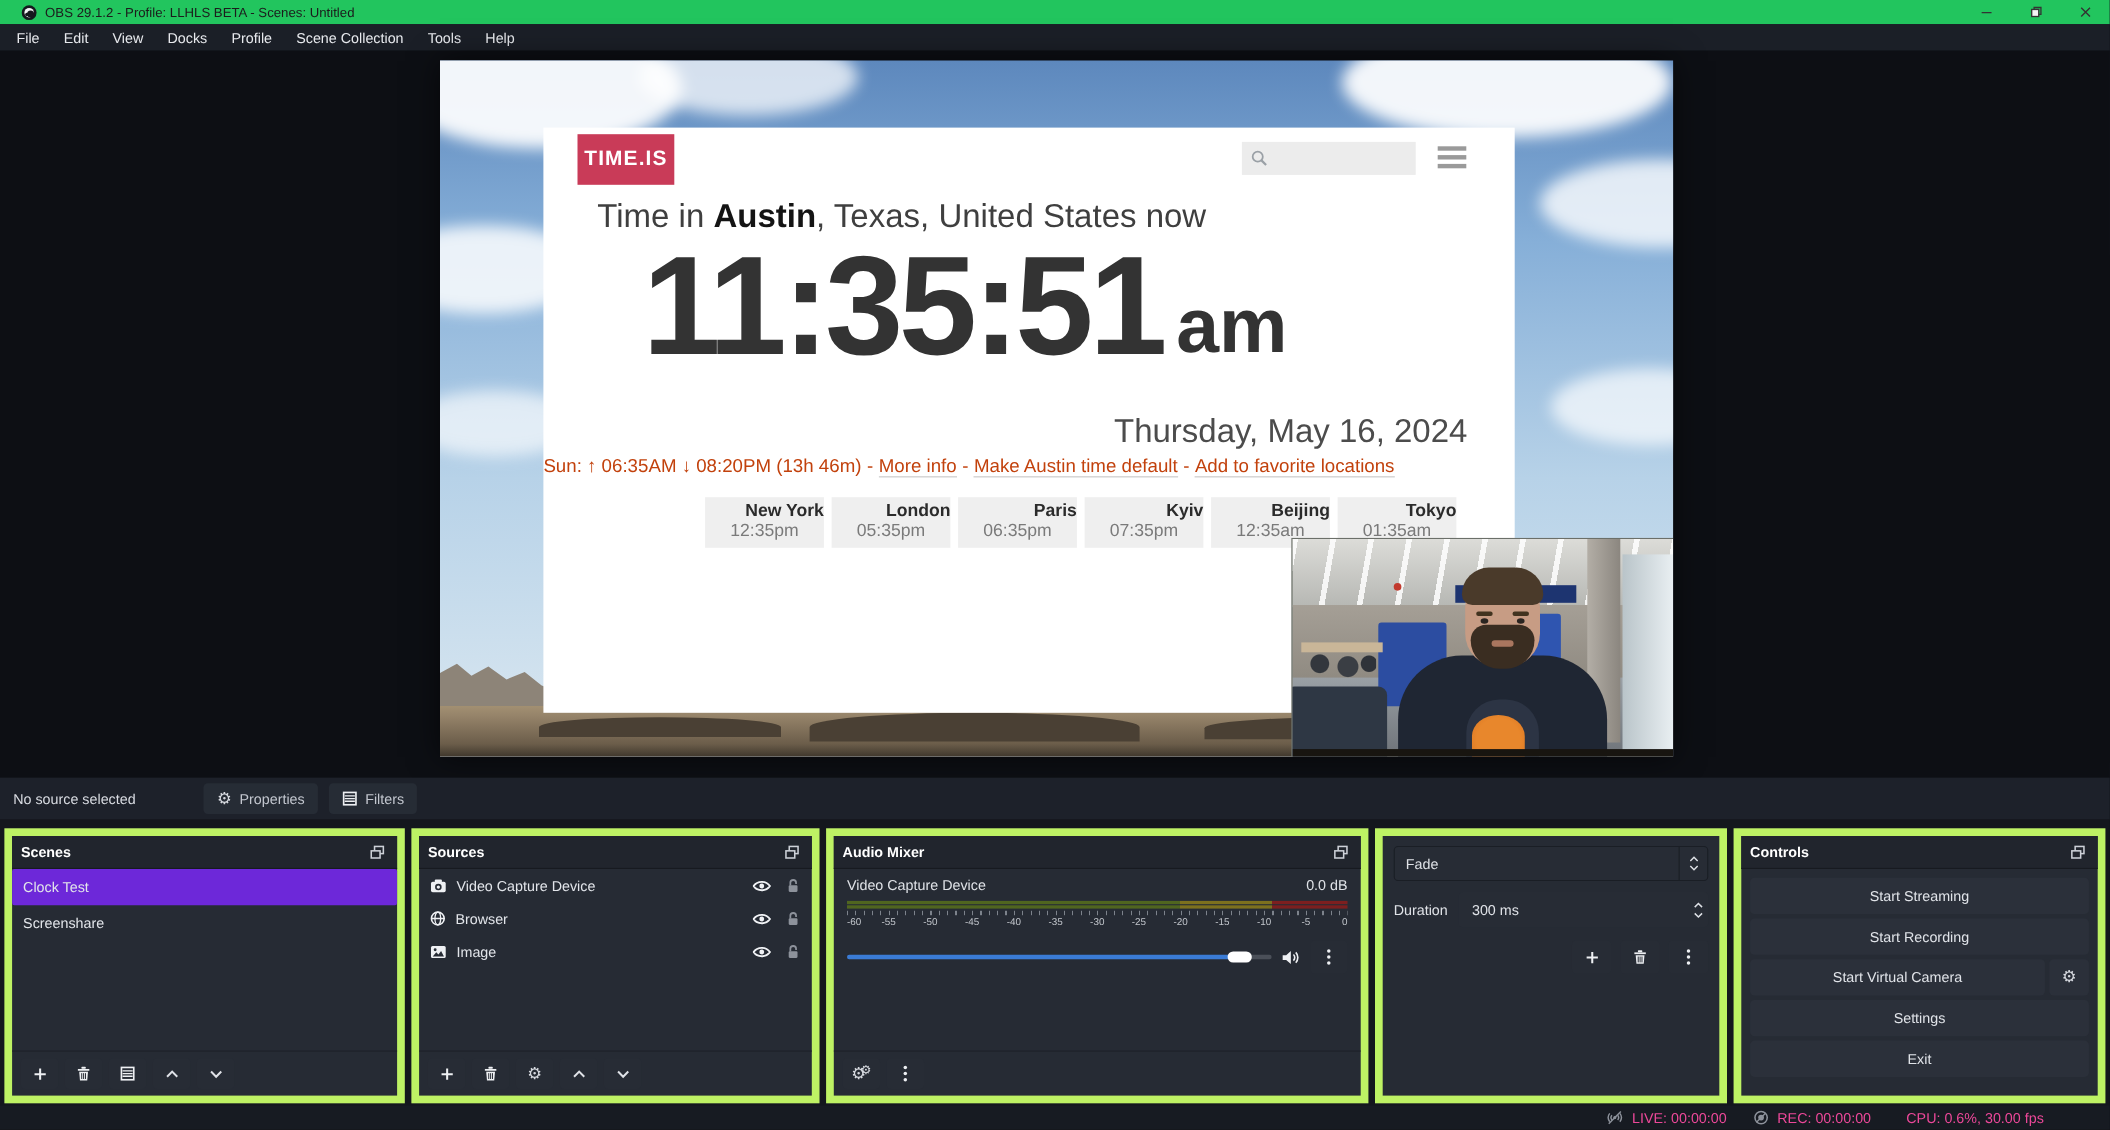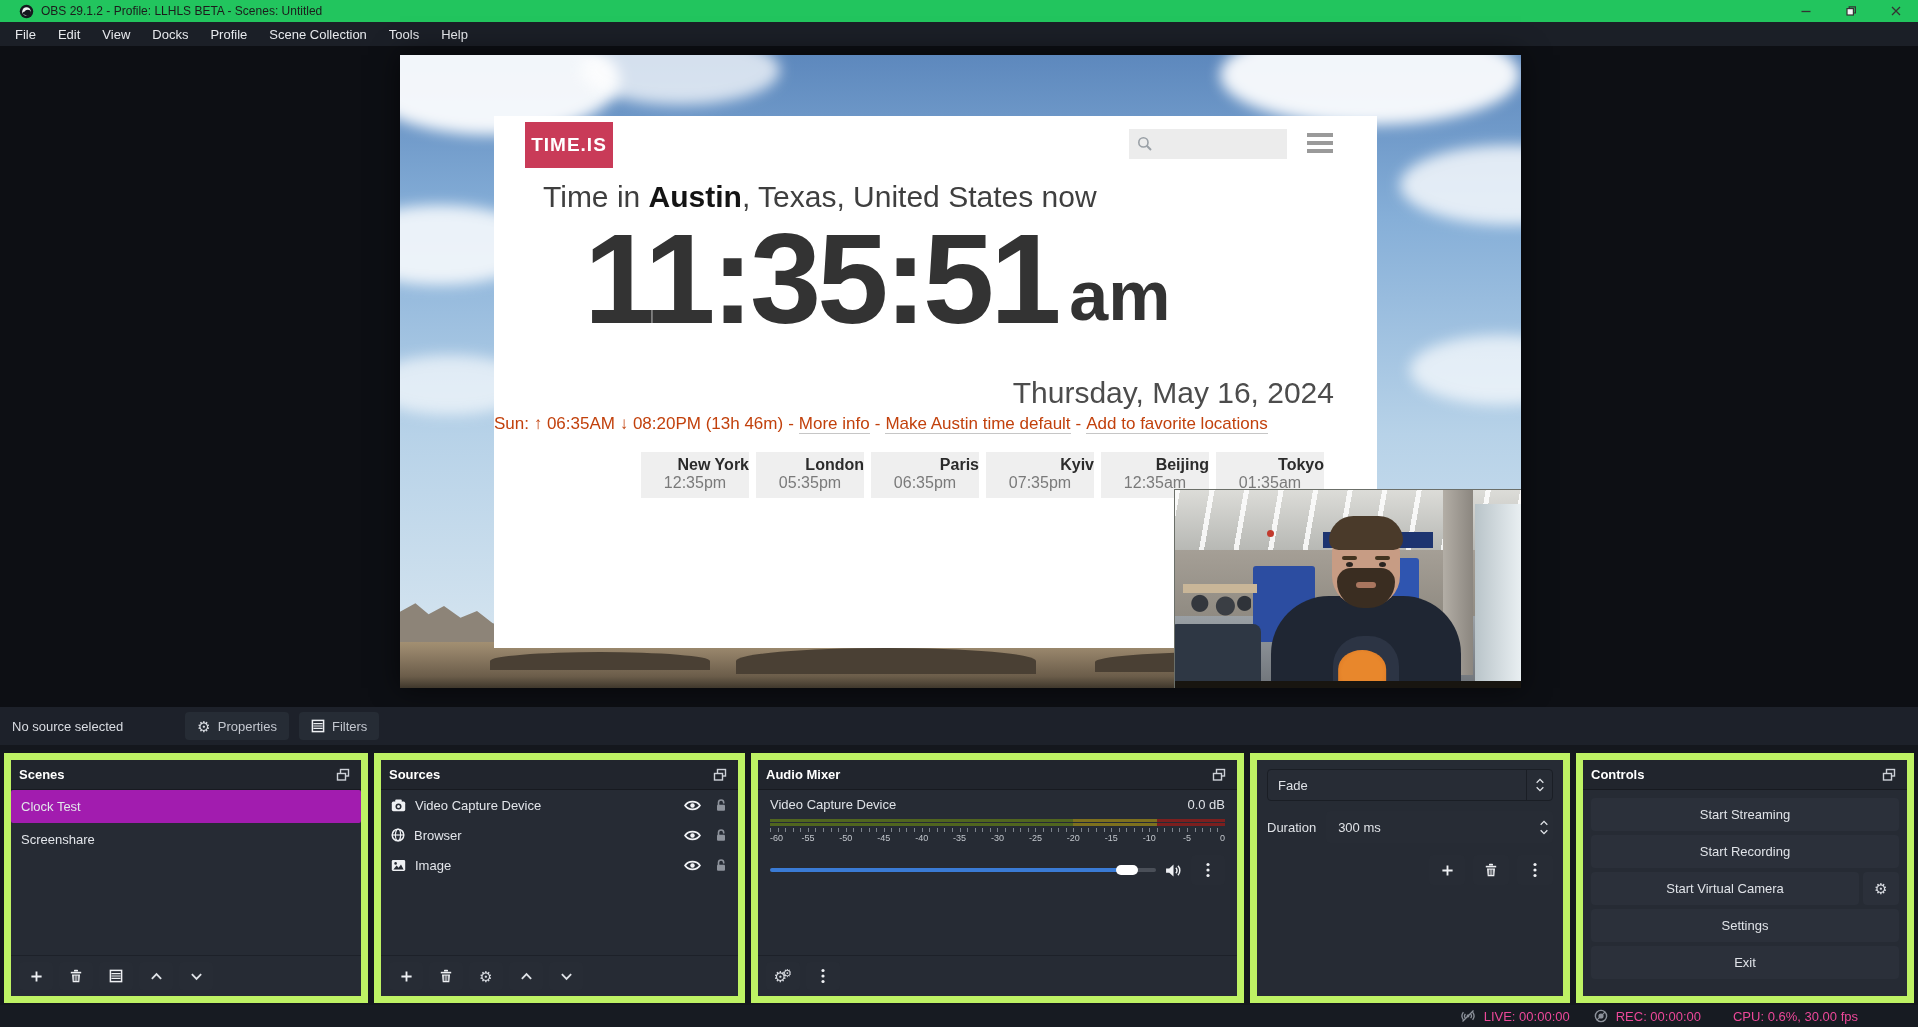--- a/index.html
+++ b/index.html
@@ -115,21 +115,21 @@
     display:flex; flex-direction:column; }
   .panel-header { height:30px; min-height:30px; background:#21252d; border-bottom:1px solid #171a20;
     display:flex; align-items:center; padding:0 8px; font-size:13px; font-weight:bold; color:#fff; }
   .float-btn { margin-left:auto; width:20px; height:18px; display:flex; align-items:center;
     justify-content:center; cursor:pointer; }
   .panel-footer { margin-top:auto; border-top:1px solid #1d2129; padding:6px 8px; display:flex; gap:6px; }
   .sq-btn { width:34px; height:28px; background:#272c35; border-radius:4px; display:flex;
     align-items:center; justify-content:center; cursor:pointer; color:#e3e6eb; }
   .list-item { height:33px; display:flex; align-items:center; padding:0 10px; font-size:13px;
     color:#e2e5ea; gap:9px; }
-  .list-item.selected { background:#a21caf; border-radius:2px; }
+  .list-item.selected { background:#6d28d9; border-radius:2px; }
   .row-icons { margin-left:auto; display:flex; gap:13px; align-items:center; }
 
   #panel-scenes { left:4px; width:364px; }
   #panel-sources { left:374px; width:371px; }
   #panel-mixer { left:751px; width:493px; }
   #panel-transitions { left:1250px; width:320px; }
   #panel-controls { left:1576px; width:338px; }
 
   
   .mixer-body { padding:7px 12px 0 12px; }

